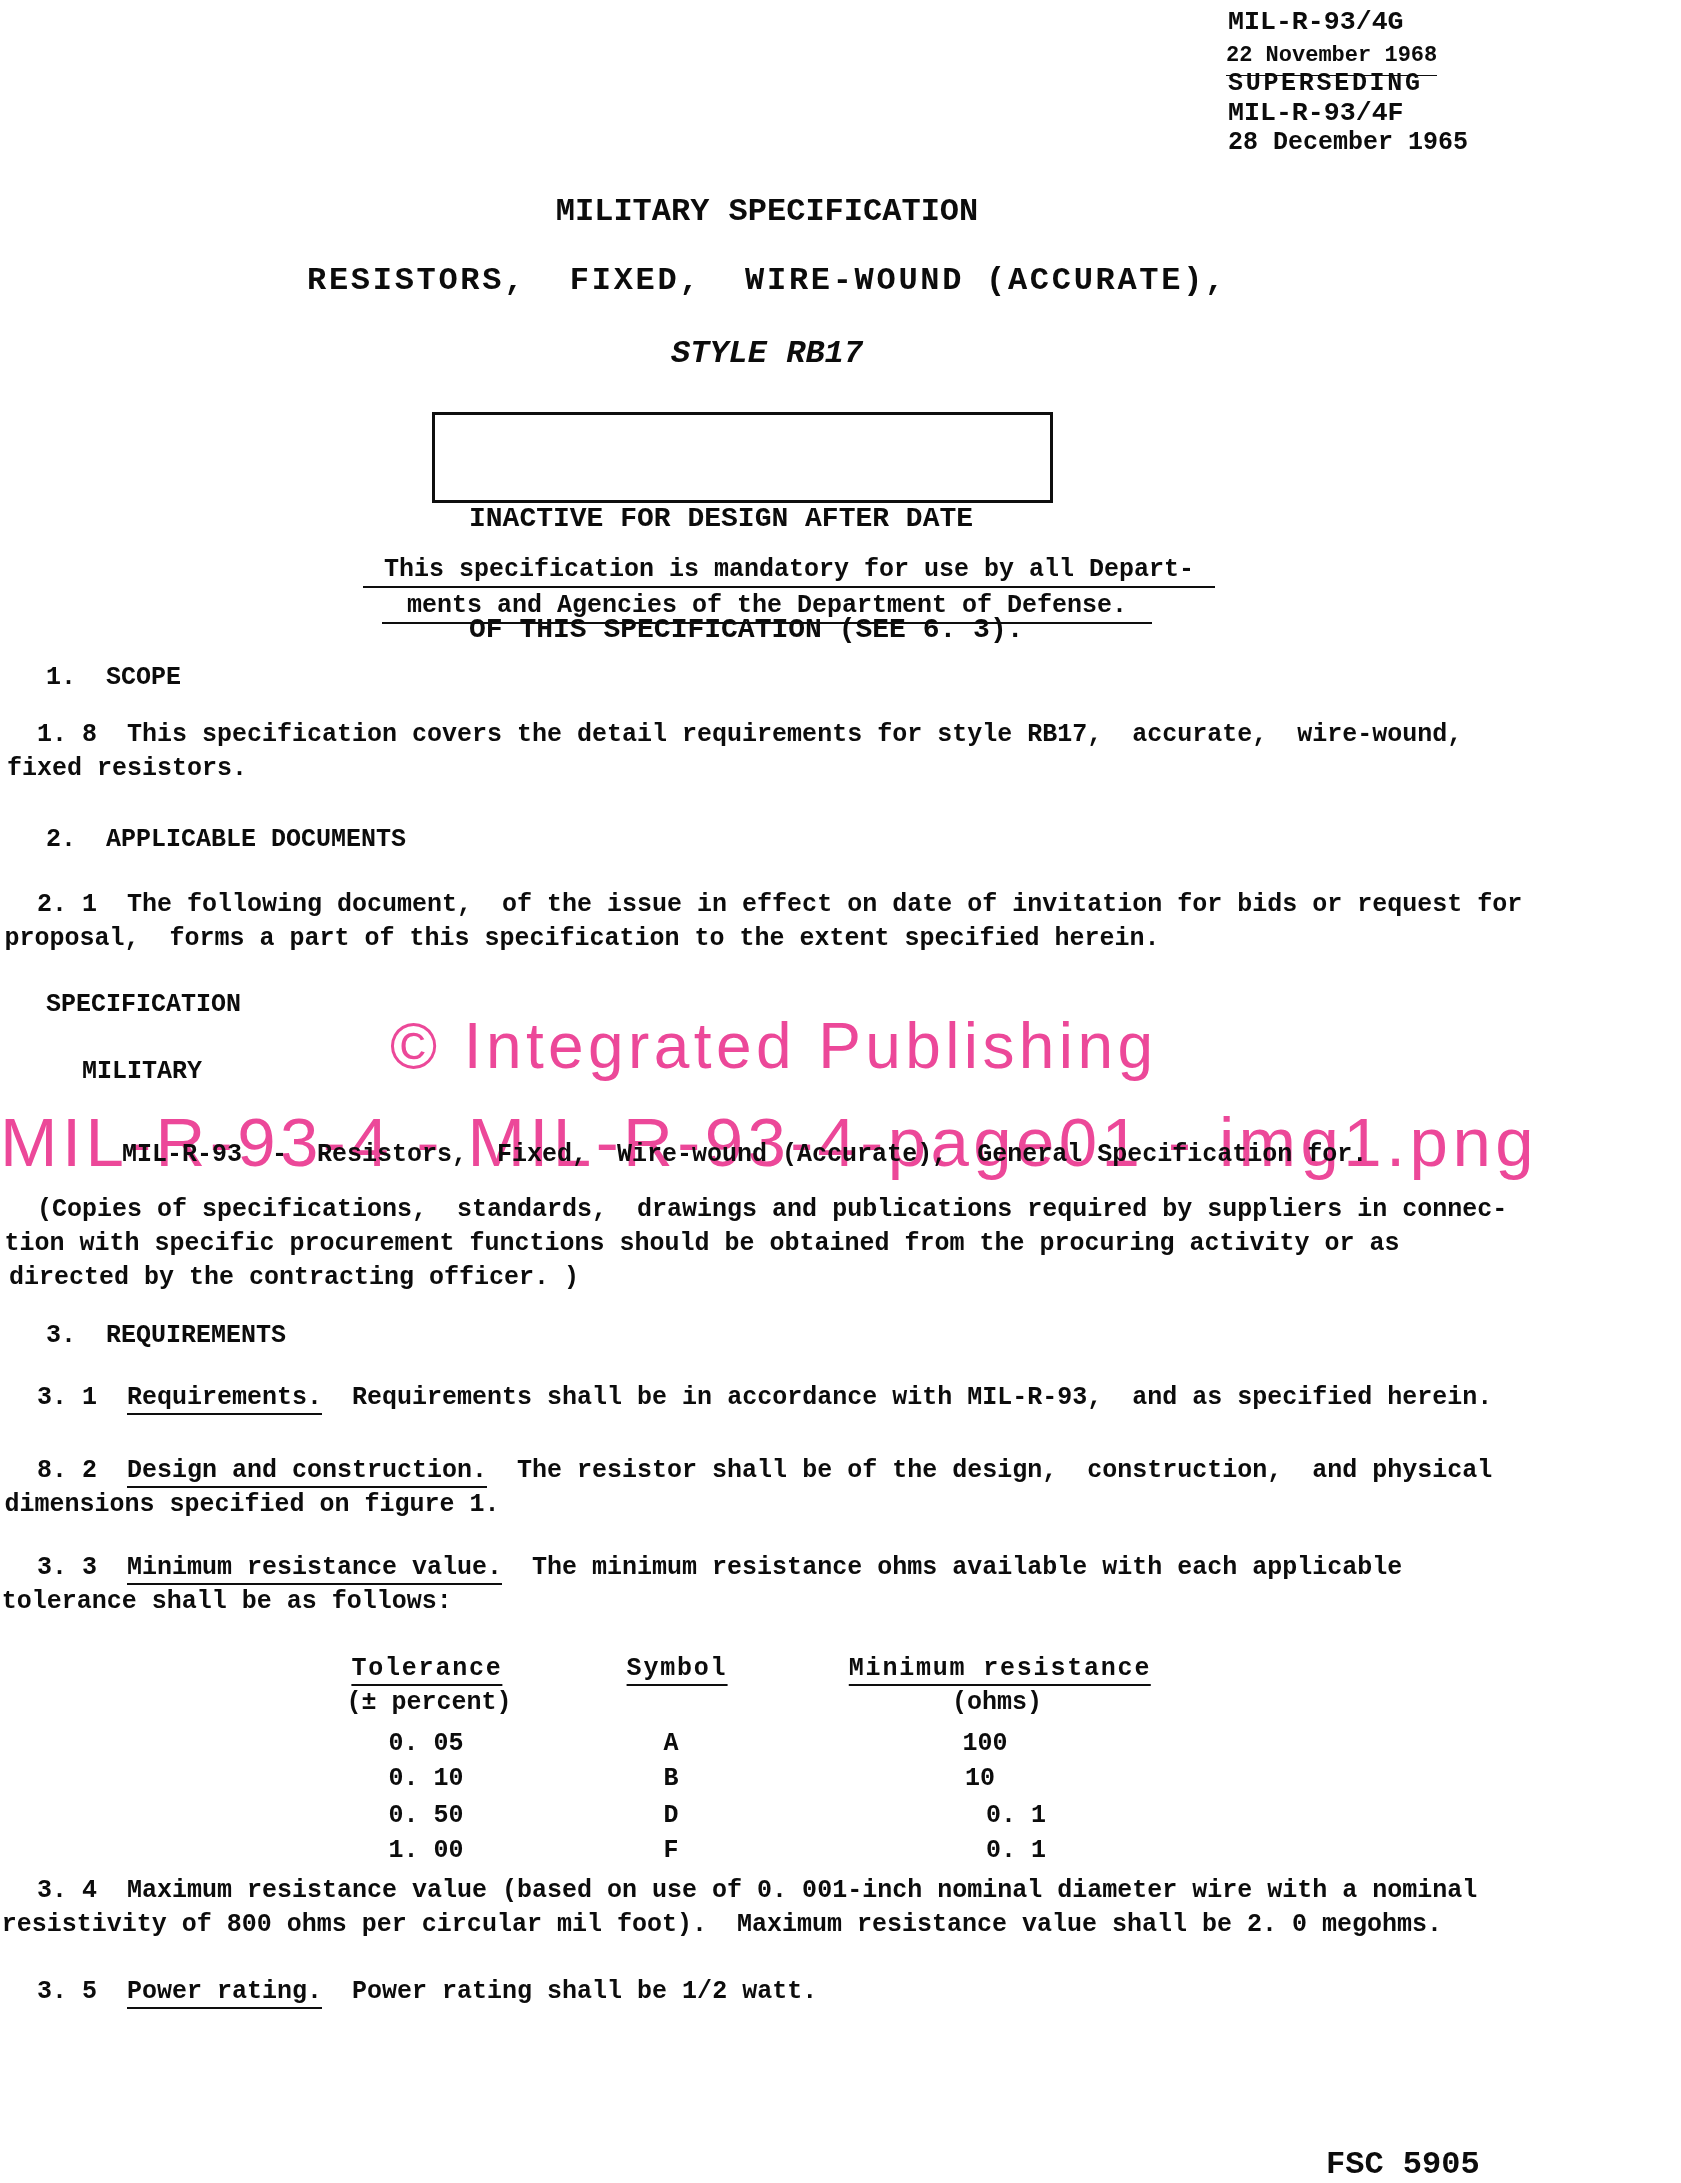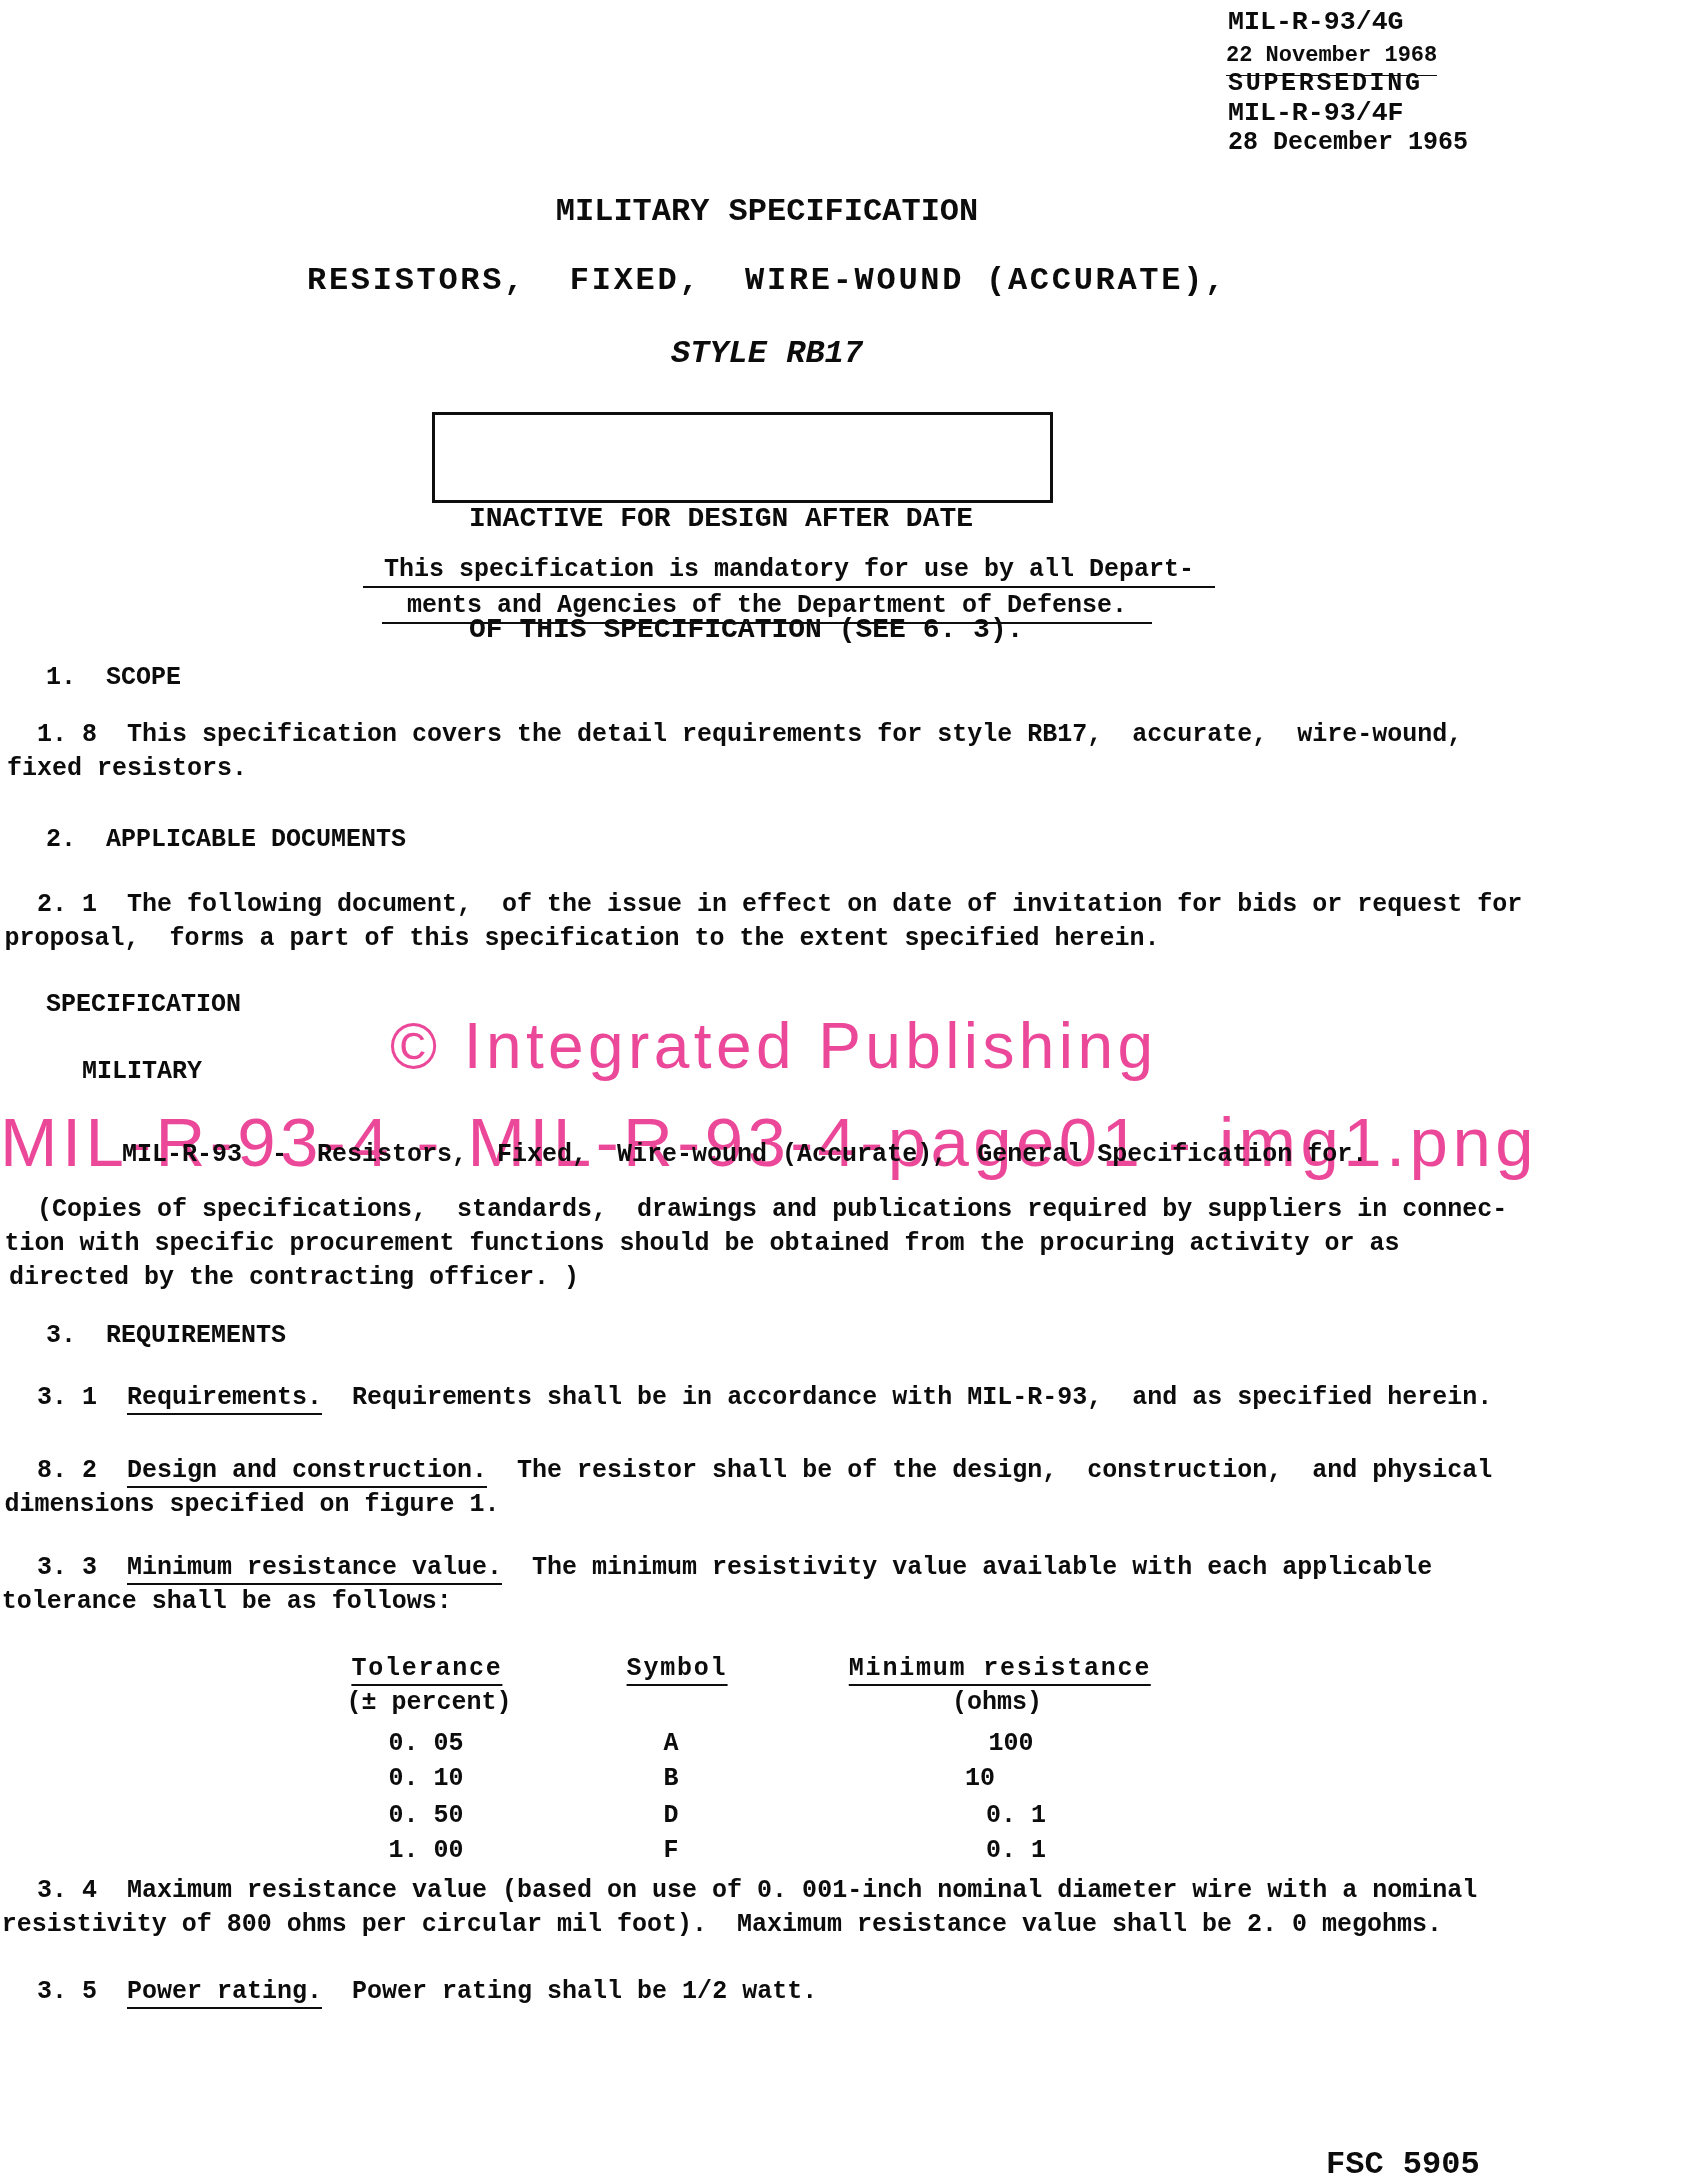--- a/index.html
+++ b/index.html
@@ -64,32 +64,32 @@
     <div class="abs t fs28" style="left:4.4px;top:1229px;">tion with specific procurement functions should be obtained from the procuring activity or as</div>
     <div class="abs t fs28" style="left:8.9px;top:1263px;">directed by the contracting officer. )</div>
 
     <div class="abs t fs28" style="left:46px;top:1321px;">3.  REQUIREMENTS</div>
 
     <div class="abs t fs28" style="left:37px;top:1383px;"><span>3. 1  </span><span class="u">Requirements.</span><span>  Requirements shall be in accordance with MIL-R-93,  and as specified herein.</span></div>
 
     <div class="abs t fs28" style="left:37px;top:1456px;"><span>8. 2  </span><span class="u">Design and construction.</span><span>  The resistor shall be of the design,  construction,  and physical</span></div>
     <div class="abs t fs28" style="left:4.4px;top:1490px;">dimensions specified on figure 1.</div>
 
-    <div class="abs t fs28" style="left:37px;top:1553px;"><span>3. 3  </span><span class="u">Minimum resistance value.</span><span>  The minimum resistivity value available with each applicable</span></div>
+    <div class="abs t fs28" style="left:37px;top:1553px;"><span>3. 3  </span><span class="u">Minimum resistance value.</span><span>  The minimum resistance ohms available with each applicable</span></div>
     <div class="abs t fs28" style="left:1.8px;top:1587px;">tolerance shall be as follows:</div>
 
     <div class="abs t fs28 cell" style="left:427px;top:1654px;letter-spacing:1.8px;"><span class="u">Tolerance</span></div>
     <div class="abs t fs28 cell" style="left:429px;top:1688px;">(± percent)</div>
     <div class="abs t fs28 cell" style="left:677px;top:1654px;letter-spacing:1.8px;"><span class="u">Symbol</span></div>
     <div class="abs t fs28 cell" style="left:1000px;top:1654px;letter-spacing:1.8px;"><span class="u">Minimum resistance</span></div>
     <div class="abs t fs28 cell" style="left:997px;top:1688px;">(ohms)</div>
 
     <div class="abs t fs28 cell" style="left:426px;top:1729px;">0. 05</div>
     <div class="abs t fs28 cell" style="left:671px;top:1729px;">A</div>
-    <div class="abs t fs28 cell" style="left:1011px;top:1729px;text-align:center;">100</div>
+    <div class="abs t fs28 cell" style="left:985px;top:1729px;text-align:center;">100</div>
 
     <div class="abs t fs28 cell" style="left:426px;top:1764px;">0. 10</div>
     <div class="abs t fs28 cell" style="left:671px;top:1764px;">B</div>
     <div class="abs t fs28 cell" style="left:980px;top:1764px;">10</div>
 
     <div class="abs t fs28 cell" style="left:426px;top:1801px;">0. 50</div>
     <div class="abs t fs28 cell" style="left:671px;top:1801px;">D</div>
     <div class="abs t fs28 cell" style="left:1016px;top:1801px;">0. 1</div>
 
     <div class="abs t fs28 cell" style="left:426px;top:1836px;">1. 00</div>

